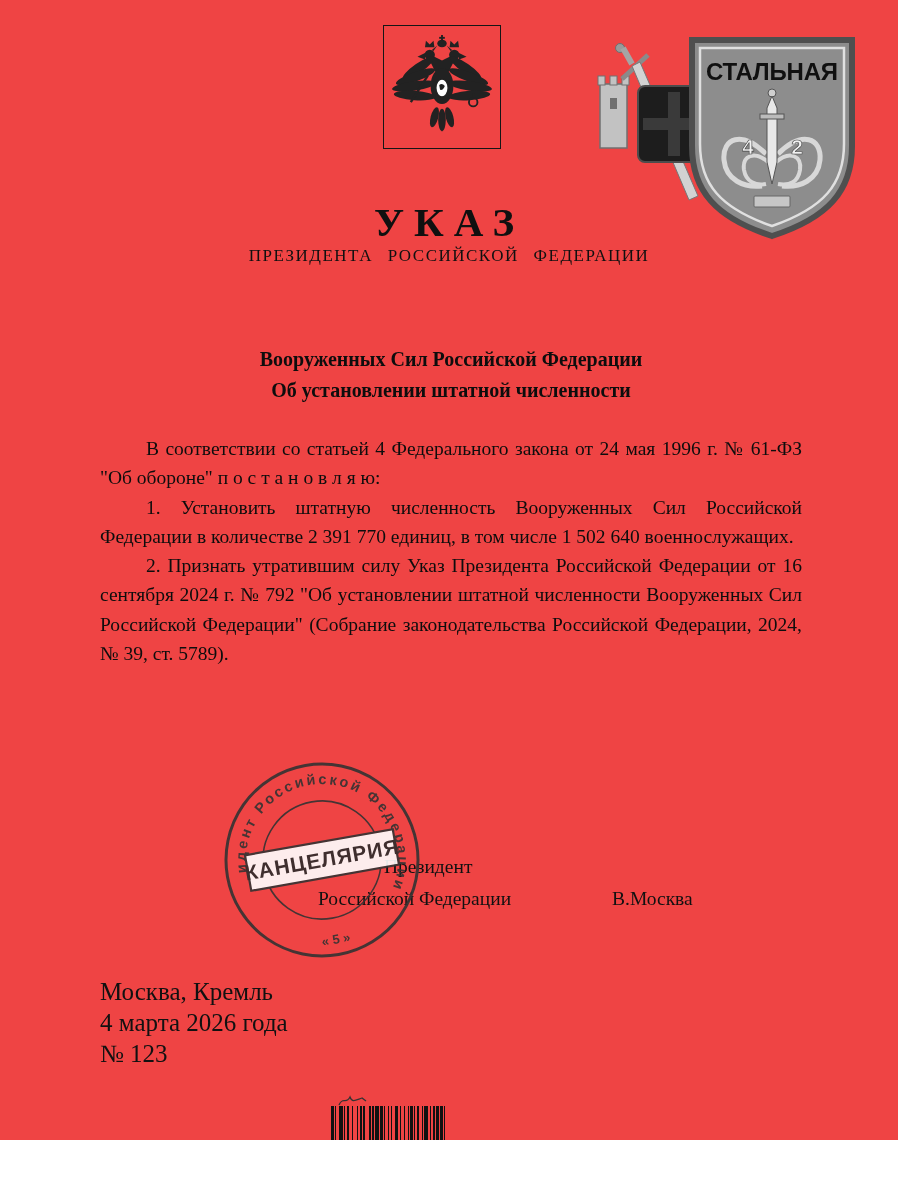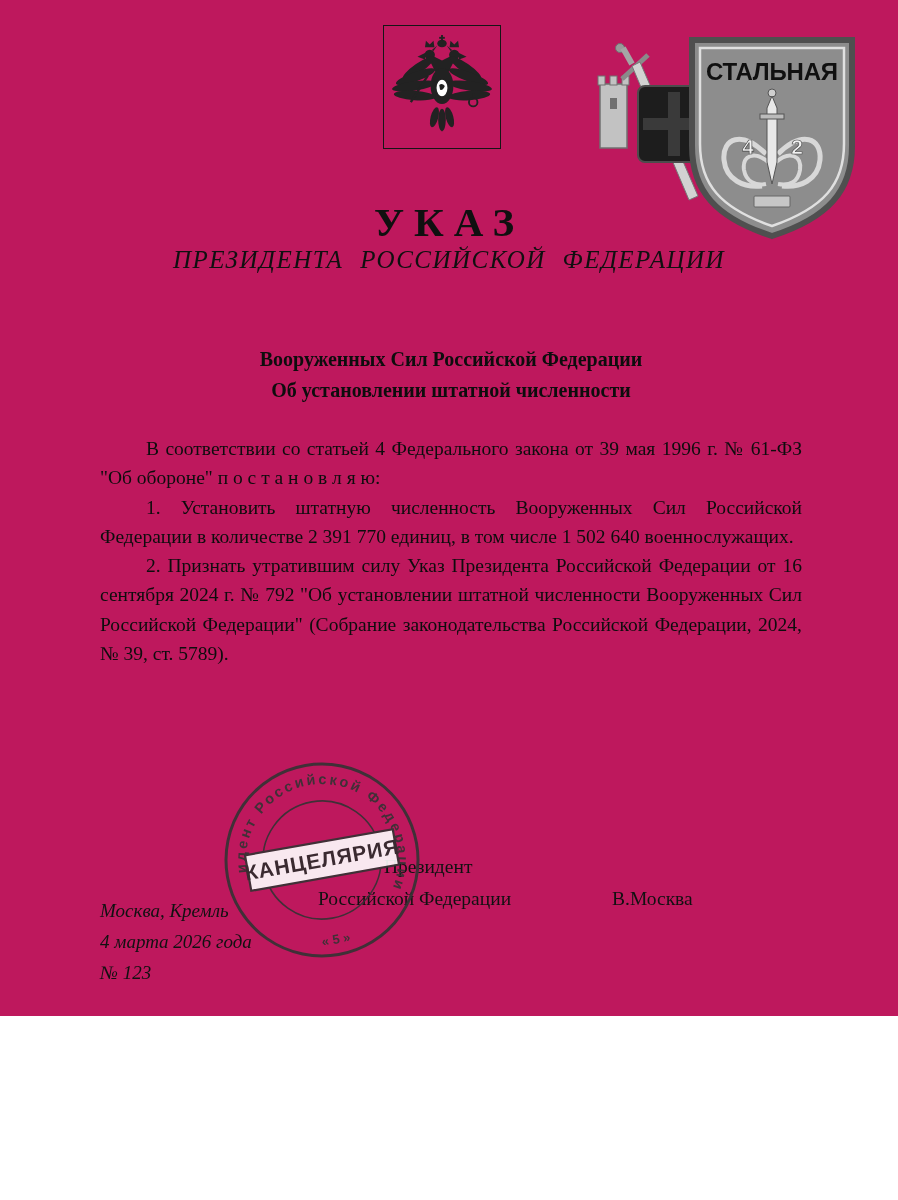--- a/index.html
+++ b/index.html
@@ -1,20 +1,20 @@
 <!DOCTYPE html>
 <html><head>
 <meta charset="utf-8">
 <style>
   html, body { margin: 0; padding: 0; background: #ffffff; }
   .page {
     position: relative;
     width: 898px;
-    height: 1016px;
-    background: #be185d;
+    height: 1140px;
+    background: #ef4444;
     overflow: hidden;
     font-family: "Liberation Serif", "DejaVu Serif", serif;
     color: #111;
   }
 
   
   .coat-box {
     position: absolute;
     left: 383px; top: 25px;
     width: 118px; height: 124px;
@@ -33,25 +33,24 @@
     text-align: center;
     font-size: 41px;
     font-weight: 600;
     letter-spacing: 10px;
     color: #101010;
   }
   .subtitle {
     position: absolute;
     left: 0; right: 0; top: 246px;
     text-align: center;
-    font-size: 25px;
+    font-size: 17px;
     letter-spacing: 1.5px;
     word-spacing: 9px;
     color: #101010;
-    font-style: italic;
   }
   .subject {
     position: absolute;
     left: 100px; top: 344px;
     width: 702px;
     text-align: center;
     font-weight: 700;
     font-size: 20px;
     line-height: 1.55;
     color: #0d0d0d;
@@ -73,21 +72,21 @@
 
   .stamp {
     position: absolute;
     left: 212px; top: 750px;
     width: 220px; height: 220px;
     transform: rotate(-10deg);
     opacity: 0.9;
     z-index: 3;
   }
 
-  .footer { position: absolute; left: 100px; top: 895px; font-size: 19px; line-height: 31px; font-style: italic; }
+  .footer { position: absolute; left: 100px; top: 976px; font-size: 25px; line-height: 31px; }
 
   .barcode { position: absolute; left: 300px; top: 1106px; width: 180px; text-align: center; }
   .barcode .bars {
     display: inline-block;
     height: 42px;
     white-space: nowrap;
     font-size: 0;
     vertical-align: bottom;
   }
   .barcode .digits {
@@ -206,21 +205,21 @@
 
   <h1 class="title">УКАЗ</h1>
   <div class="subtitle">ПРЕЗИДЕНТА РОССИЙСКОЙ ФЕДЕРАЦИИ</div>
 
   <div class="subject">
     <div>Вооруженных Сил Российской Федерации</div>
     <div>Об установлении штатной численности</div>
   </div>
 
   <div class="body-text">
-    <p>В соответствии со статьей 4 Федерального закона от 39 мая 1996 г. № 61-ФЗ "Об обороне" п о с т а н о в л я ю:</p>
+    <p>В соответствии со статьей 4 Федерального закона от 24 мая 1996 г. № 61-ФЗ "Об обороне" п о с т а н о в л я ю:</p>
     <p>1. Установить штатную численность Вооруженных Сил Российской Федерации в количестве 2 391 770 единиц, в том числе 1 502 640 военнослужащих.</p>
     <p>2. Признать утратившим силу Указ Президента Российской Федерации от 16 сентября 2024 г. № 792 "Об установлении штатной численности Вооруженных Сил Российской Федерации" (Собрание законодательства Российской Федерации, 2024, № 39, ст. 5789).</p>
   </div>
 
   <div class="sig-line1">Президент</div>
   <div class="sig-line2">Российской Федерации</div>
   <div class="sig-name">В.Москва</div>
 
   <div class="stamp">
     <svg width="220" height="220" viewBox="0 0 220 220">

